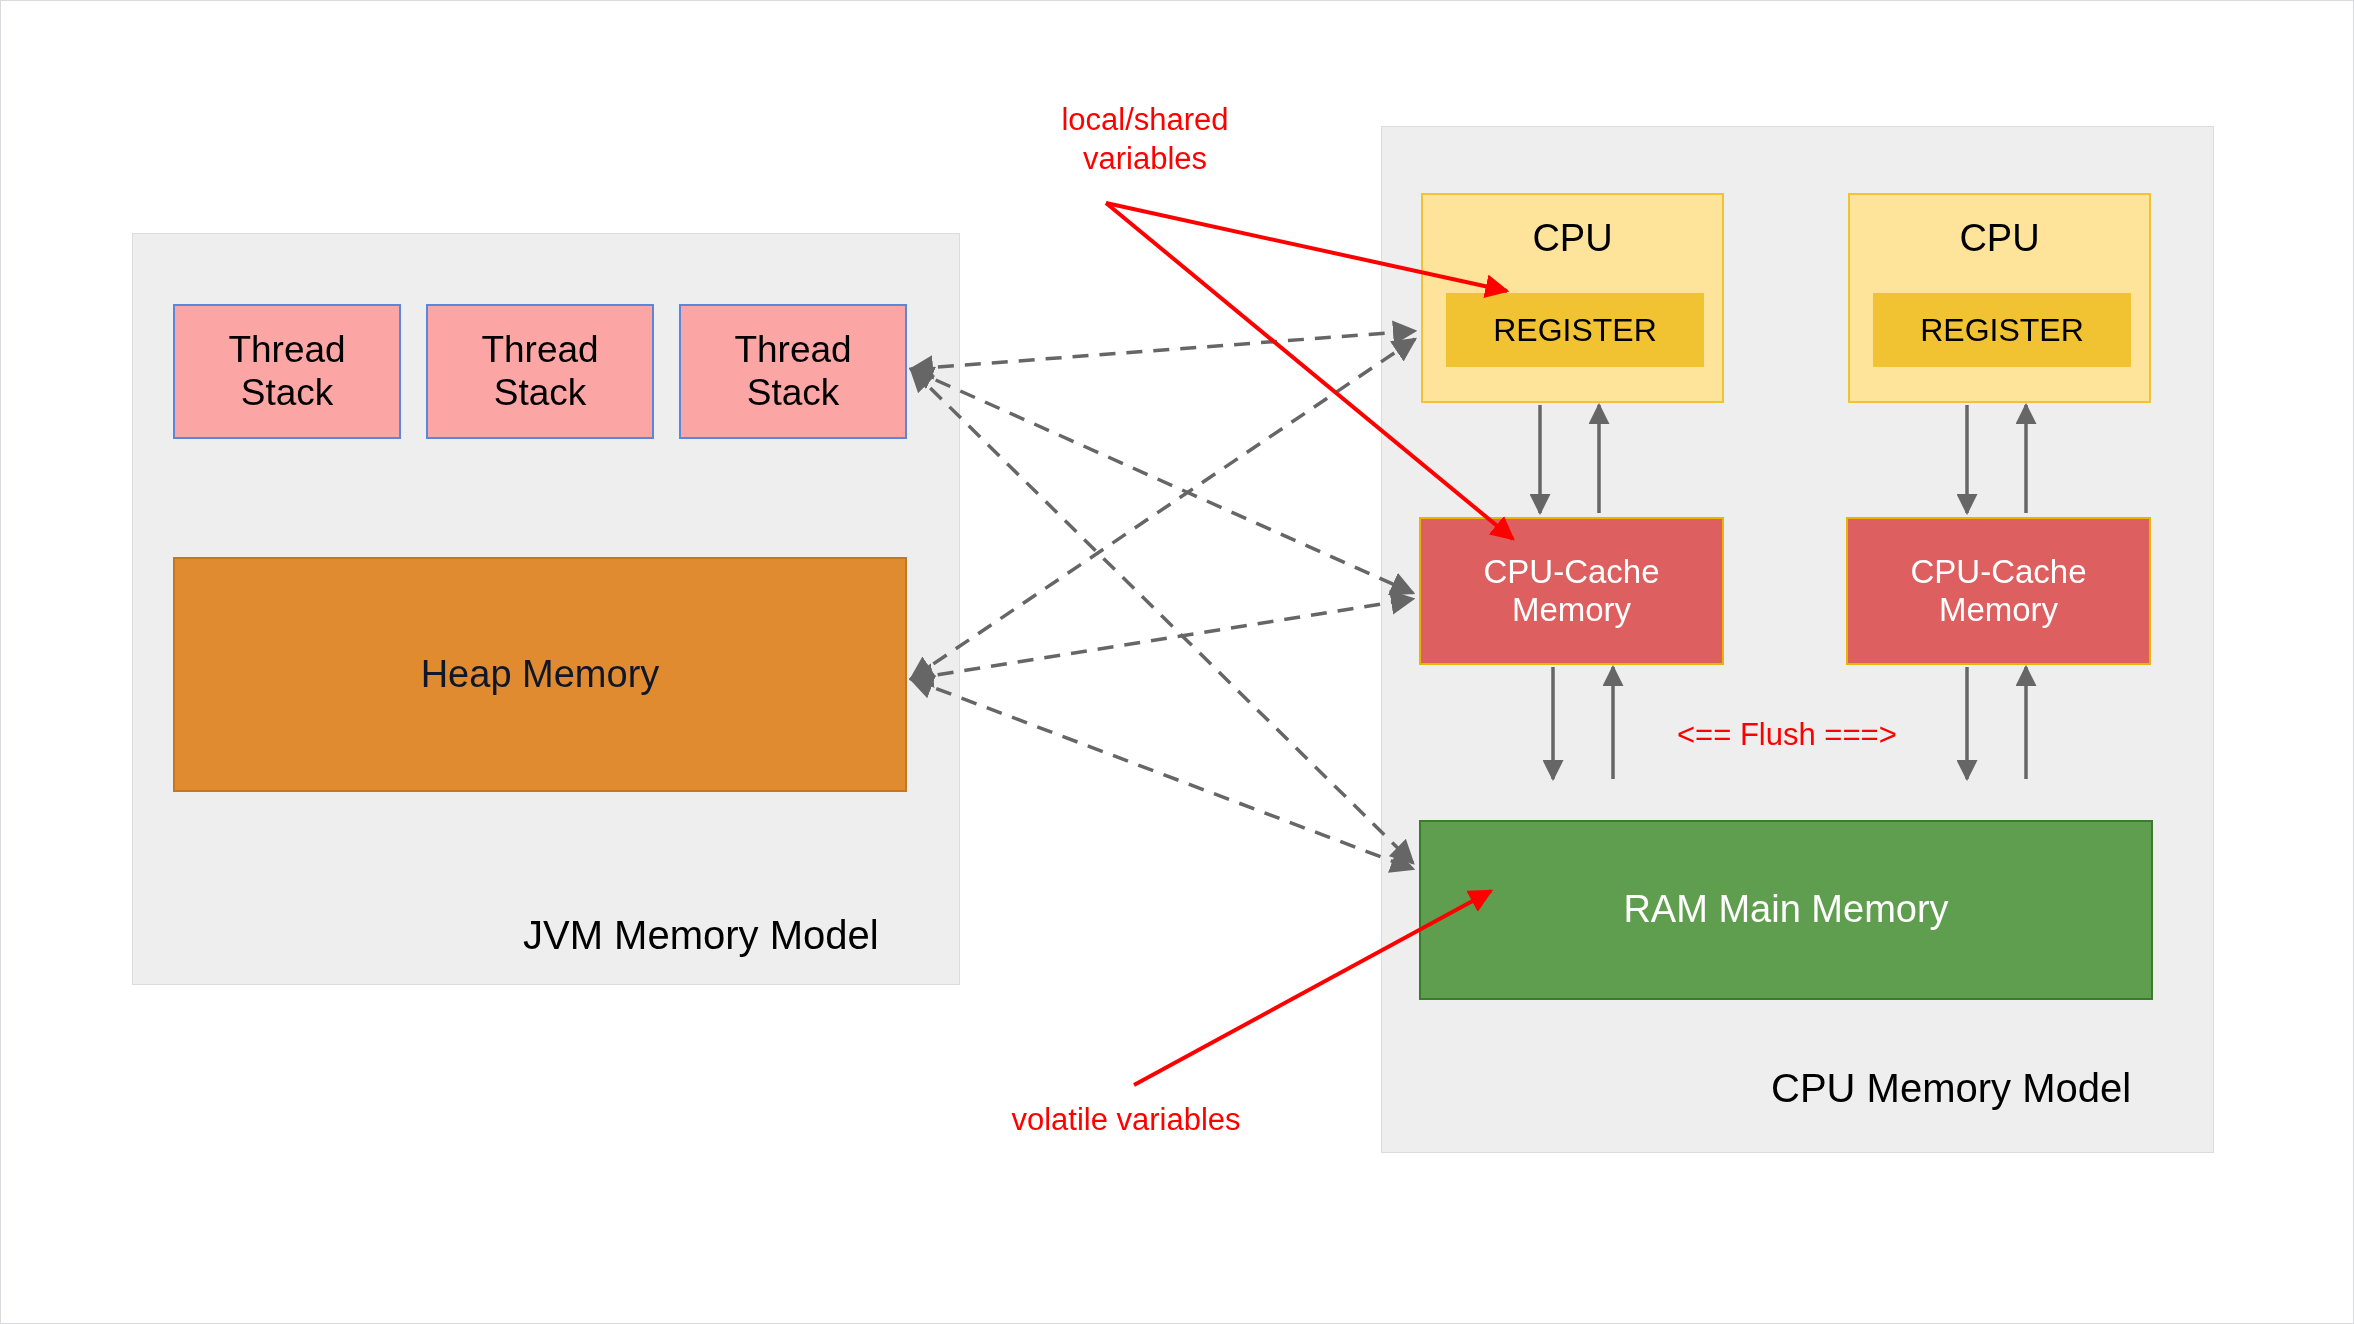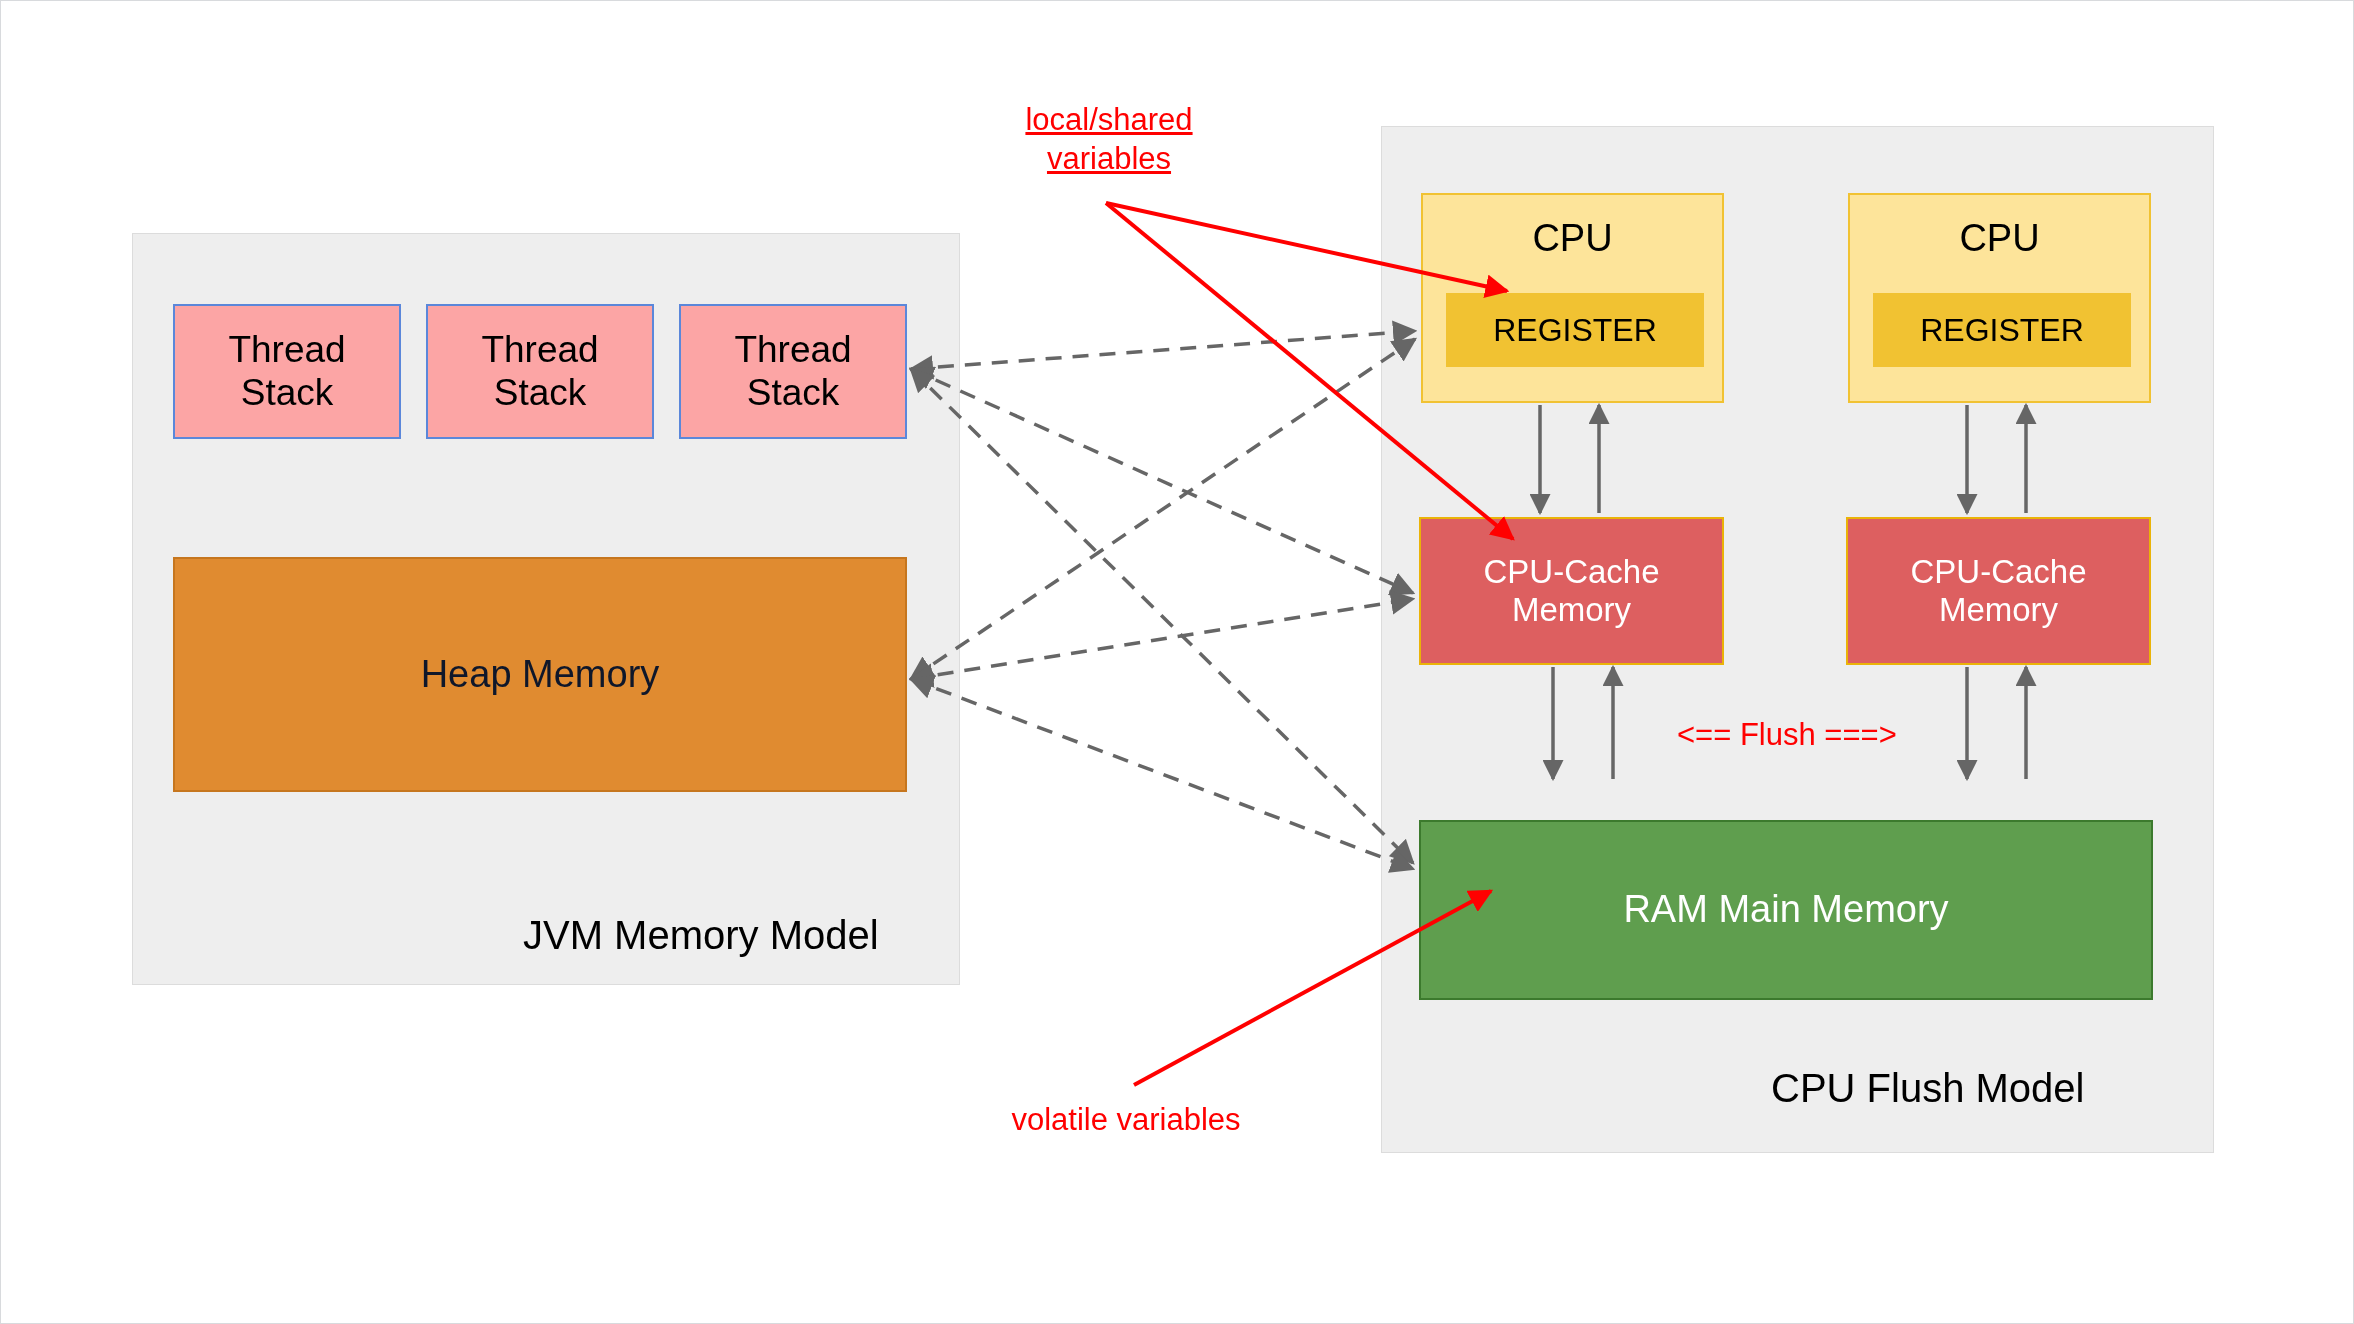--- a/index.html
+++ b/index.html
@@ -133,23 +133,23 @@
 
   <div class="box register" style="left:1865px; top:292px; width:258px; height:74px;">REGISTER</div>
 
   <div class="box cache" style="left: 1845px; top: 516px; width: 305px; height: 148px; white-space: pre-line;">CPU-Cache
 Memory</div>
 
   <div class="box ram" style="left:1418px; top:782px; width:734px; height:180px;margin-top:37px;">RAM Main Memory</div>
 
   <div class="flush-label" style="left:1676px; top:716px;">&lt;== Flush ===&gt;</div>
 
-  <div class="panel-title" style="left:1770px; top:1065px;">CPU Flush Model</div>
+  <div class="panel-title" style="left:1770px; top:1065px;">CPU Memory Model</div>
 
-  <div class="annotation" style="left: 1008px; top: 100px; width: 200px; white-space: pre-line; text-decoration: underline;">local/shared
+  <div class="annotation" style="left: 1044px; top: 100px; width: 200px; white-space: pre-line;">local/shared
 variables</div>
 
   <div class="annotation" style="left:1000px; top:1100px; width:250px;">volatile variables</div>
 
   <svg class="svg-layer" viewBox="0 0 2354 1324" xmlns="http://www.w3.org/2000/svg">
     <defs>
       <marker id="arrGray" viewBox="0 0 10 10" refX="9" refY="5" markerWidth="7" markerHeight="7" orient="auto-start-reverse">
         <path d="M 0 0 L 10 5 L 0 10 z" fill="#666666"></path>
       </marker>
       <marker id="arrGraySolid" viewBox="0 0 10 10" refX="9" refY="5" markerWidth="6" markerHeight="6" orient="auto-start-reverse">

